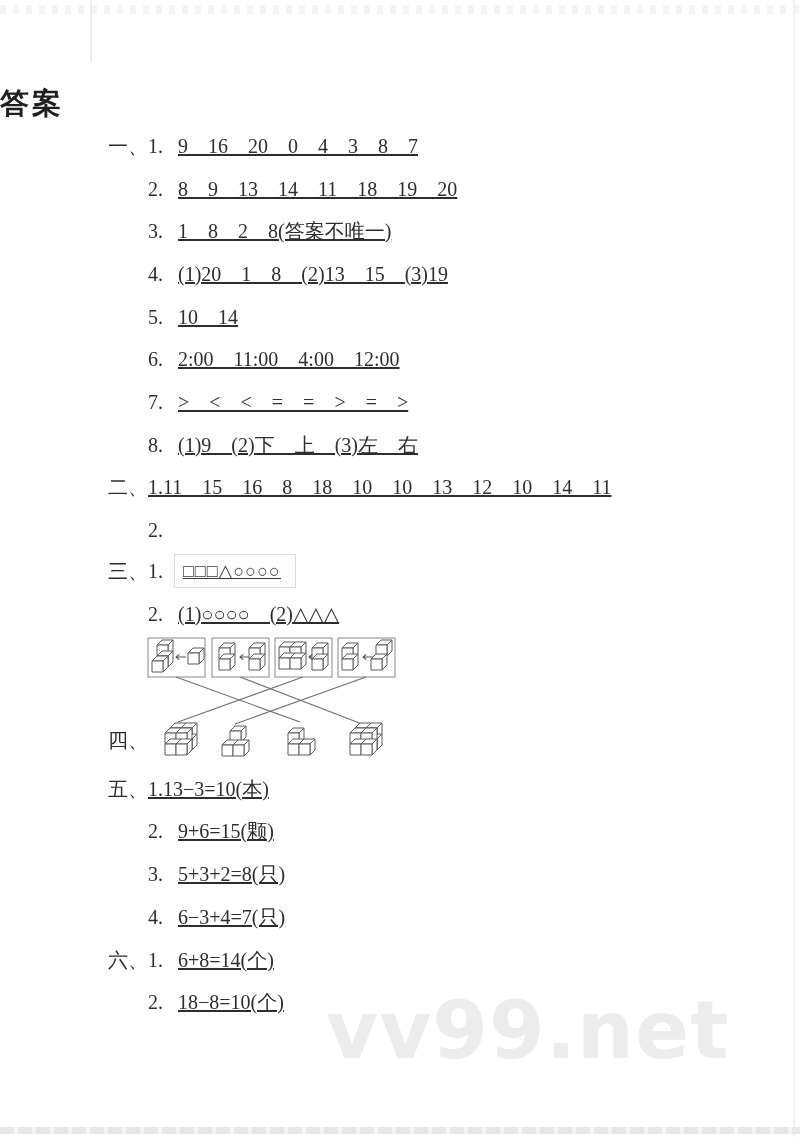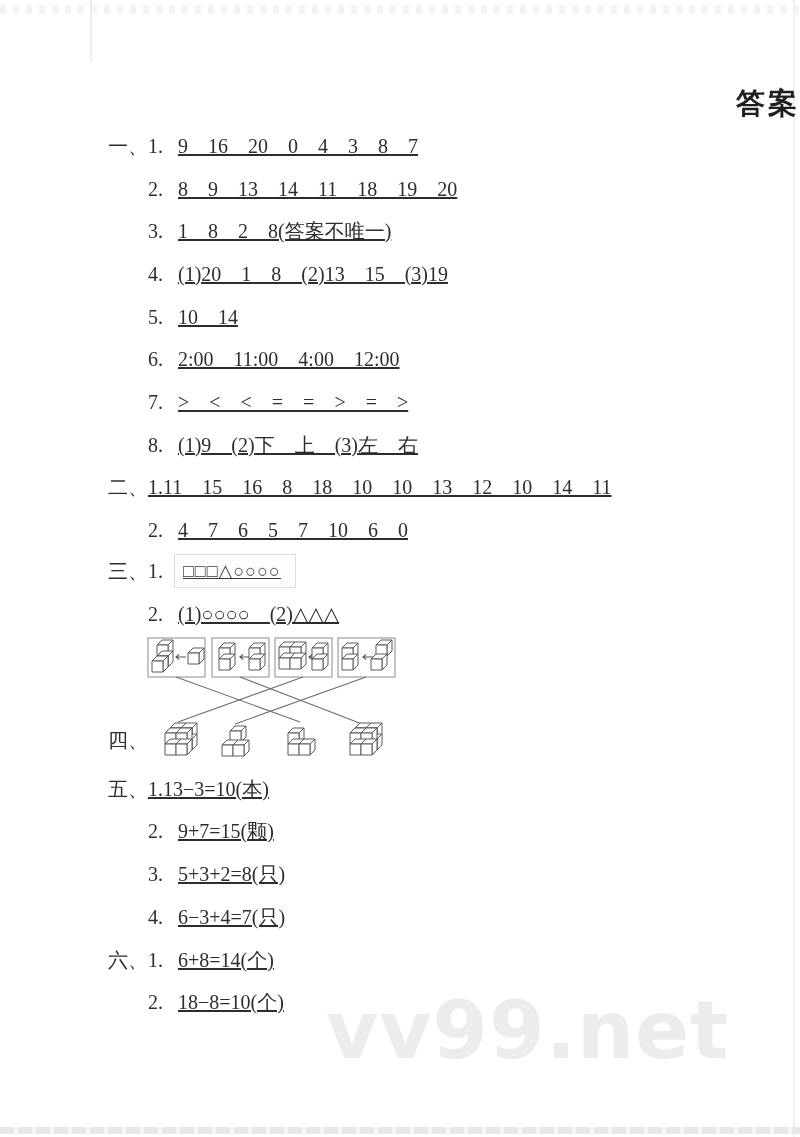--- a/index.html
+++ b/index.html
@@ -3,21 +3,21 @@
 <meta charset="utf-8">
 <style>
   html,body{margin:0;padding:0;background:#ffffff;}
   .page{
     position:relative;width:800px;height:1137px;overflow:hidden;
     background:#ffffff;
     font-family:"Liberation Serif","DejaVu Serif",serif;
     color:#2d2d2d;
   }
   .title{
-    position:absolute;top:84px;left:0;width:800px;text-align:right;
+    position:absolute;top:84px;left:0;width:800px;text-align:left;
     font-size:29px;font-weight:bold;letter-spacing:3px;color:#1f1f1f;
   }
   .row{
     position:absolute;left:108px;display:flex;align-items:center;
     font-size:20px;line-height:24px;white-space:pre;
   }
   .sec{display:inline-block;width:40px;white-space:pre;flex:none;}
   .num{display:inline-block;width:30px;white-space:pre;flex:none;}
   .num.tight{width:0;}
   .val{white-space:pre;text-decoration:underline;}
@@ -107,21 +107,20 @@
   </div>
 
   <div class="row" style="top:475px">
     <span class="sec">二、</span>
     <span class="num tight"></span>
     <span class="val">1.11    15    16    8    18    10    10    13    12    10    14    11</span>
   </div>
   <div class="row" style="top:518px">
     <span class="sec"></span>
     <span class="num">2.</span>
-    <span class="val">4    7    6    5    7    10    6    0</span>
   </div>
 
   <div class="row" style="top:554px">
     <span class="sec">三、</span>
     <span class="num">1.</span>
     <span class="val boxed">□□□△○○○○</span>
   </div>
   <div class="row" style="top:602px">
     <span class="sec"></span>
     <span class="num">2.</span>
@@ -216,21 +215,21 @@
   </svg>
 
   <div class="row" style="top:777px">
     <span class="sec">五、</span>
     <span class="num tight"></span>
     <span class="val">1.13−3=10(本)</span>
   </div>
   <div class="row" style="top:819px">
     <span class="sec"></span>
     <span class="num">2.</span>
-    <span class="val">9+7=15(颗)</span>
+    <span class="val">9+6=15(颗)</span>
   </div>
   <div class="row" style="top:862px">
     <span class="sec"></span>
     <span class="num">3.</span>
     <span class="val">5+3+2=8(只)</span>
   </div>
   <div class="row" style="top:905px">
     <span class="sec"></span>
     <span class="num">4.</span>
     <span class="val">6−3+4=7(只)</span>

